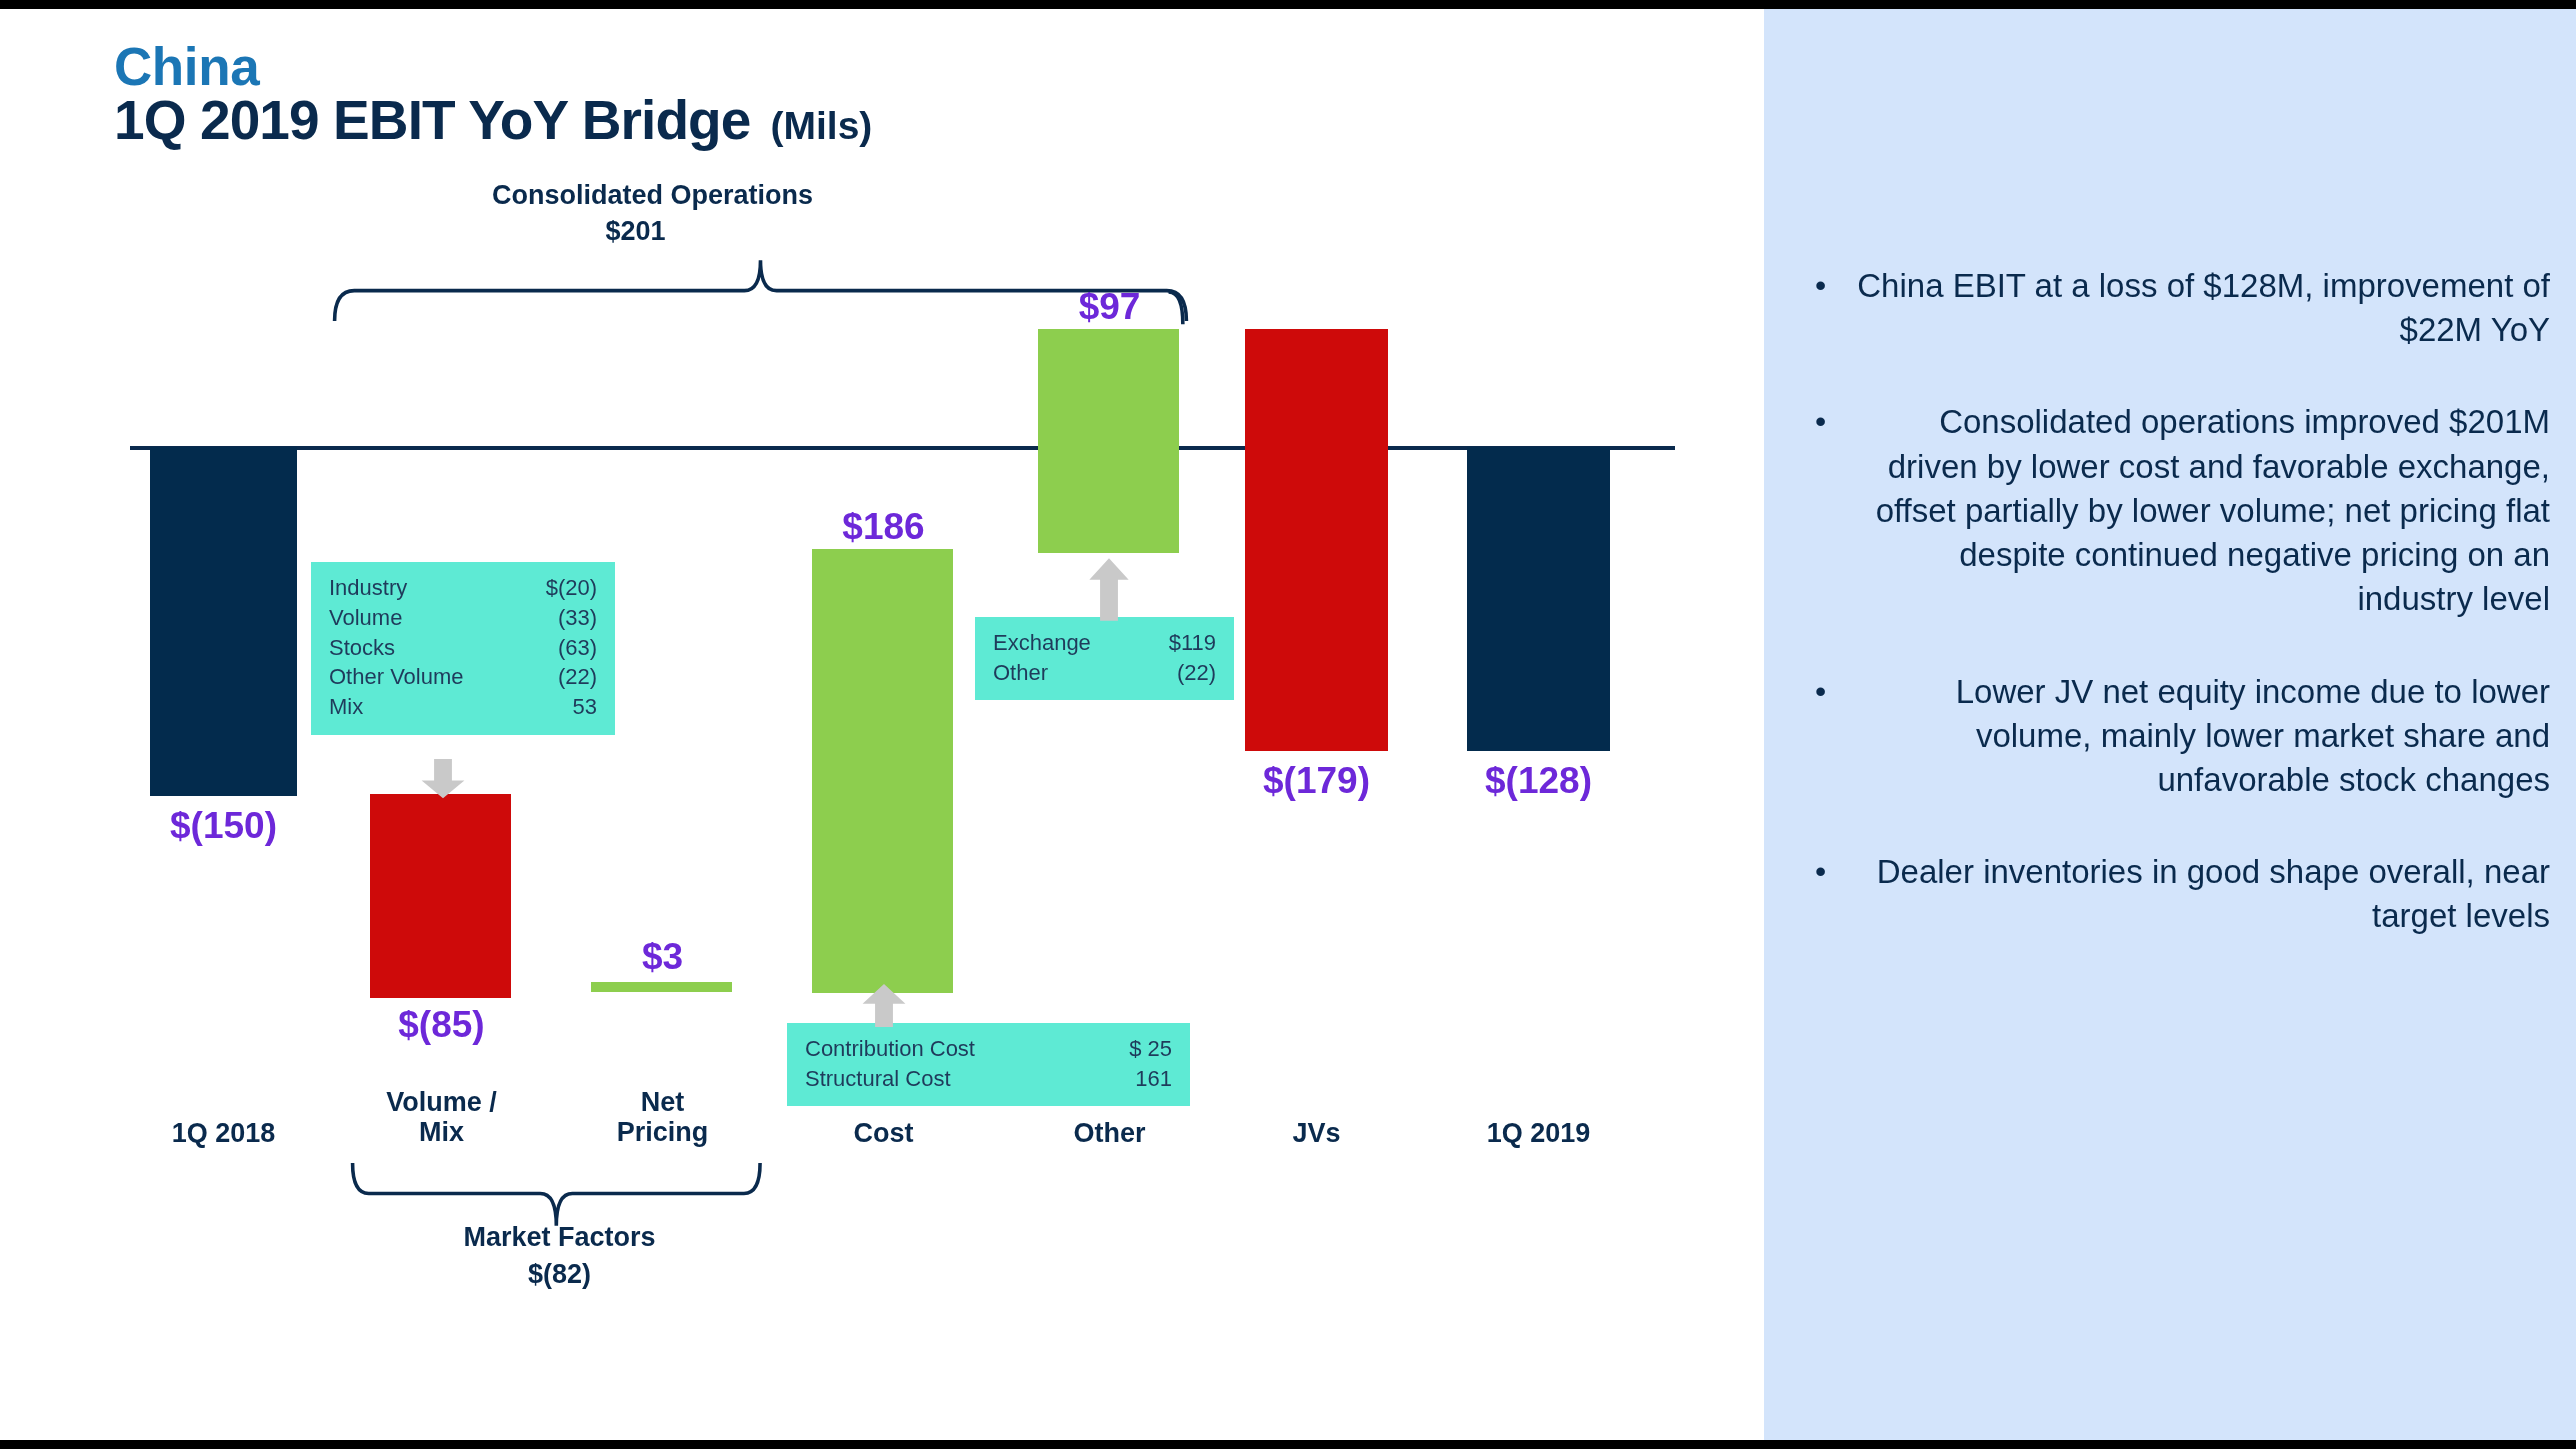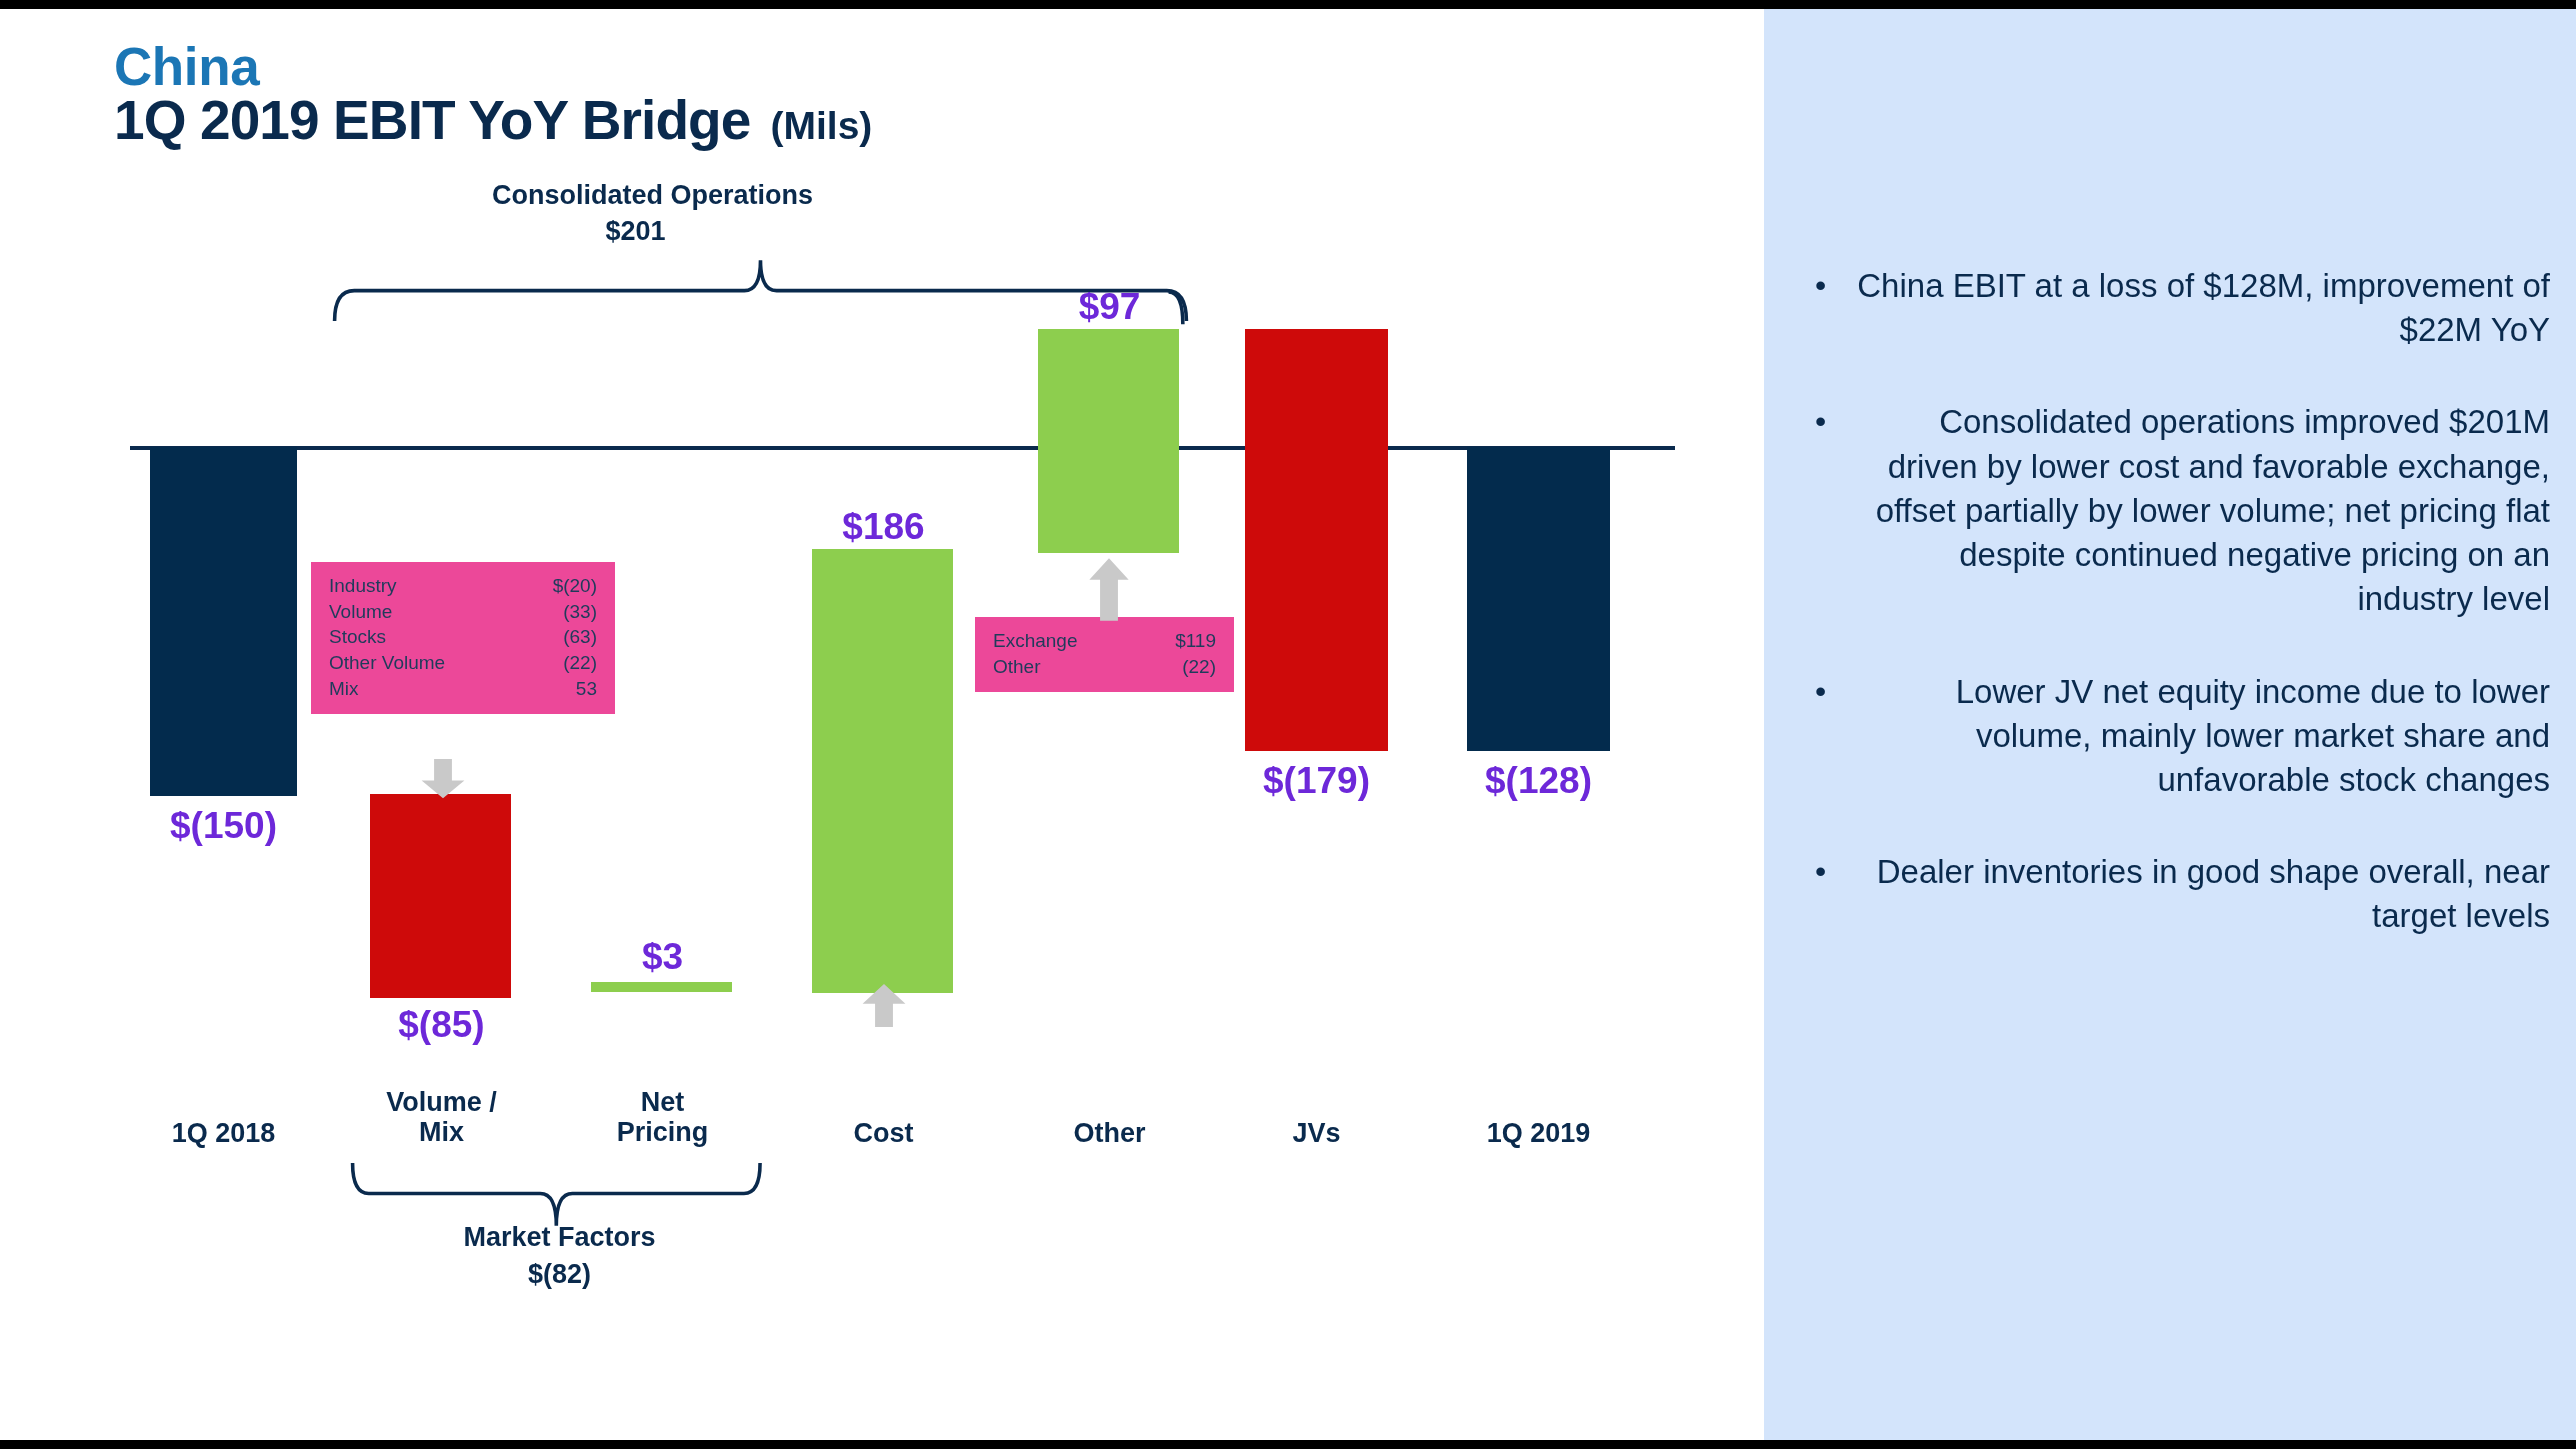--- a/index.html
+++ b/index.html
@@ -22,21 +22,21 @@
   #chart{position:absolute;left:0;top:0;width:1396px;height:1431px;}
   .zero-line{position:absolute;left:130px;top:437px;width:1545px;height:3.6px;background:#0A2A4D;}
 
   .bar{position:absolute;}
   .bar-label{position:absolute;font-size:37px;font-weight:bold;color:#6d28d9;
              text-align:center;white-space:nowrap;}
   .cat-label{position:absolute;font-size:27px;font-weight:bold;color:#0A2A4D;
              text-align:center;line-height:1.12;white-space:nowrap;}
 
   
-  .callout{position:absolute;background:#ec4899;color:#1F3B5B;font-size:19px;
+  .callout{position:absolute;background:#5eead4;color:#1F3B5B;font-size:22px;
            line-height:1.36;padding:10.7px 18px 12.5px 18px;box-sizing:border-box;}
   .callout-row{display:flex;justify-content:space-between;}
   .callout-row .k{padding-right:27px;}
   .callout-row .v{text-align:right;min-width:97px;font-variant-numeric:tabular-nums;}
   .arrow{position:absolute;}
 
   
   .br-label{position:absolute;font-size:27px;font-weight:bold;color:#0A2A4D;
             text-align:center;white-space:nowrap;line-height:1.2;}
 
@@ -114,20 +114,30 @@
       </div>
       <div class="callout-row">
         <span class="k">Mix</span>
         <span class="v">53</span>
       </div>
     </div>
     <svg class="arrow" style="left:418px;top:750px;" width="50" height="41" viewBox="0 0 56 46">
       <path d="M18 0 H38 V24 H52 L28 44 L4 24 H18 Z" fill="#C9C9C9"></path>
     </svg>
 
+    <div class="callout" style="left:787px;top:1014px;width:403px;">
+      <div class="callout-row">
+        <span class="k">Contribution Cost</span>
+        <span class="v">$  25</span>
+      </div>
+      <div class="callout-row">
+        <span class="k">Structural Cost</span>
+        <span class="v">161</span>
+      </div>
+    </div>
     <svg class="arrow" style="left:859px;top:975px;" width="50" height="43" viewBox="0 0 56 48">
       <path d="M28 0 L52 22 H38 V48 H18 V22 H4 Z" fill="#C9C9C9"></path>
     </svg>
 
     <div class="callout" style="left:975px;top:608px;width:259px;">
       <div class="callout-row">
         <span class="k">Exchange</span>
         <span class="v">$119</span>
       </div>
       <div class="callout-row">

